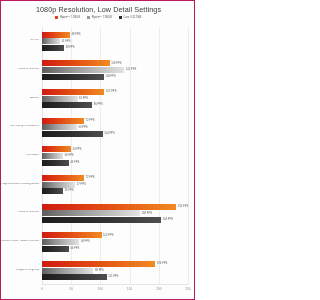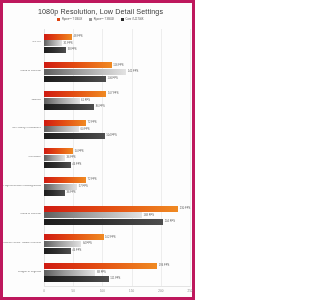--- a/index.html
+++ b/index.html
@@ -6,21 +6,21 @@
   body{
     width:195px;height:300px;
     background:#ffffff;
     font-family:"Liberation Sans", sans-serif;
     overflow:hidden;
   }
   #frame{
     position:relative;
     width:195px;height:300px;
     background:#fdfdfd;
-    border:3px solid #be185d;
+    border:1px solid #be185d;
     box-sizing:border-box;
   }
   #title{
     position:absolute;left:0;top:4px;width:195px;
     text-align:center;
     font-size:7.2px;
     color:#3b3b3b;
     letter-spacing:.1px;
   }
   #legend{

